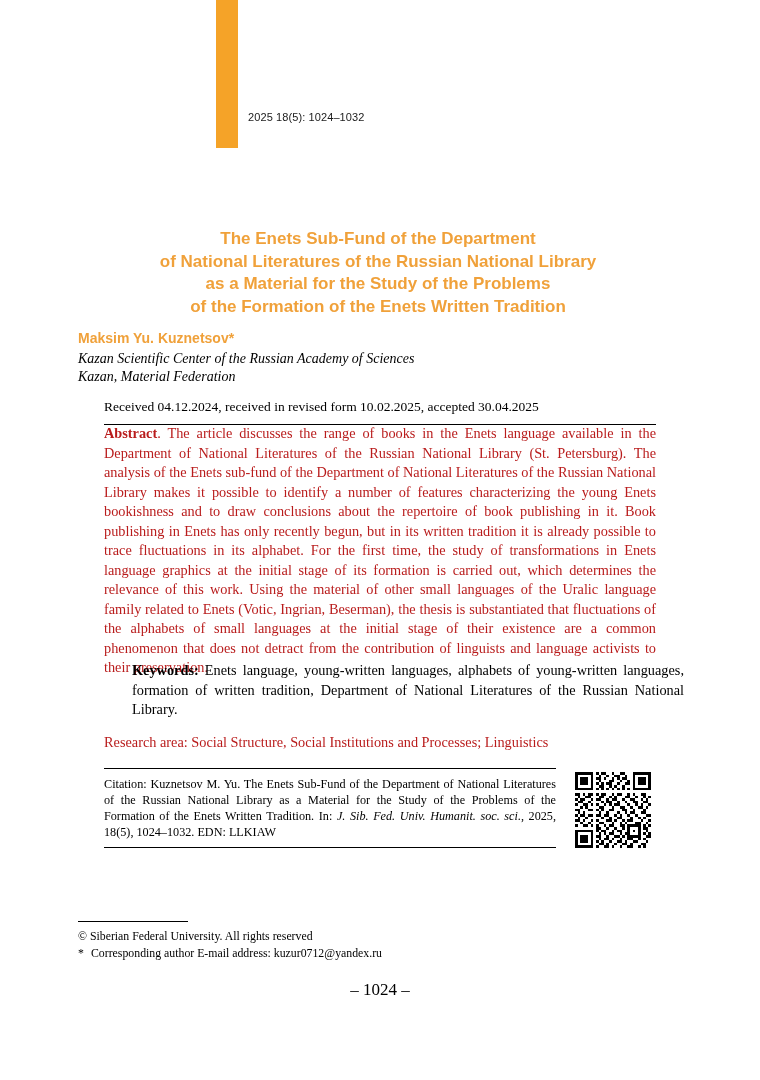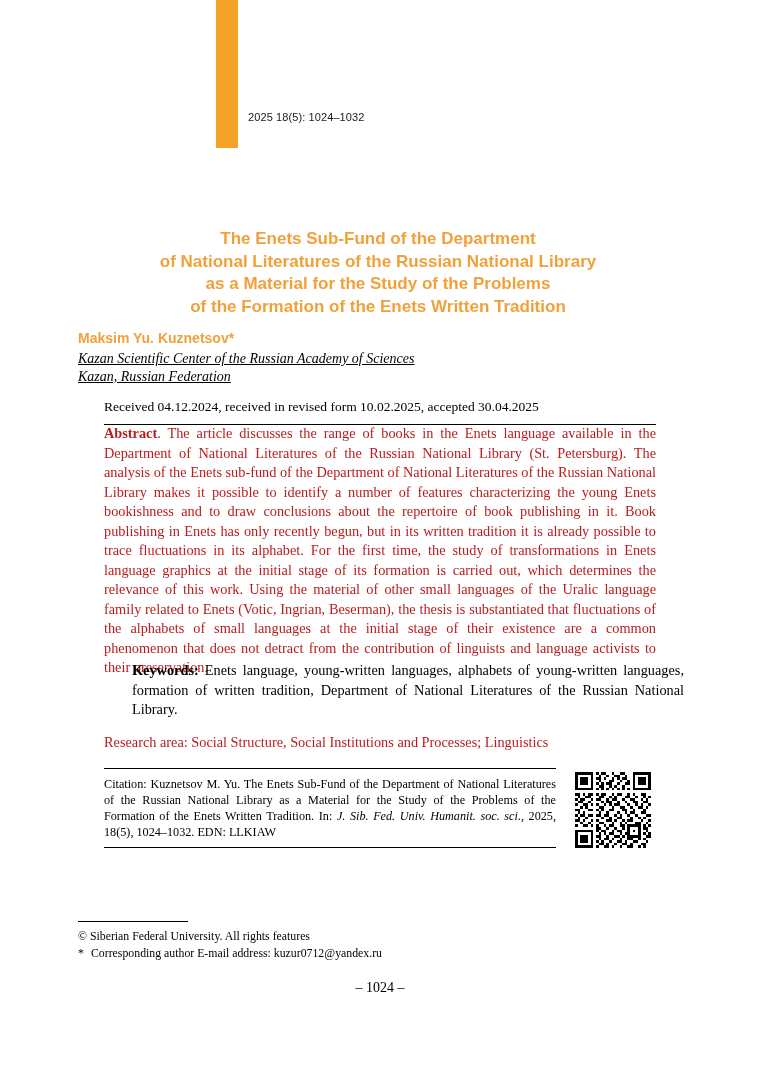--- a/index.html
+++ b/index.html
@@ -82,21 +82,20 @@
   .affiliation {
     position: absolute;
     left: 78px;
     top: 350px;
     width: 600px;
     font-family: "Liberation Serif", serif;
     font-style: italic;
     font-size: 14px;
     line-height: 18px;
     color: #000;
-    text-decoration: underline;
   }
 
   
   .received {
     position: absolute;
     left: 104px;
     top: 399px;
     width: 555px;
     text-align: left;
     font-size: 13.5px;
@@ -210,21 +209,21 @@
     width: 13px;
   }
 
   
   .page-number {
     position: absolute;
     left: 0;
     top: 980px;
     width: 760px;
     text-align: center;
-    font-size: 14px;
+    font-size: 17px;
     color: #000;
   }
 </style>
 </head>
 <body>
 
 <div class="page">
 
   <div class="orange-bar"></div>
 
@@ -234,21 +233,21 @@
 
 
   <div class="title" style="white-space: pre-line; text-align: center;">The Enets Sub-Fund of the Department
 of National Literatures of the Russian National Library
 as a Material for the Study of the Problems
 of the Formation of the Enets Written Tradition</div>
 
   <div class="author">Maksim Yu. Kuznetsov*</div>
   <div class="affiliation">
     <div>Kazan Scientific Center of the Russian Academy of Sciences</div>
-    <div>Kazan, Russian Federation</div>
+    <div>Kazan, Material Federation</div>
   </div>
 
   <div class="received">Received 04.12.2024, received in revised form 10.02.2025, accepted 30.04.2025</div>
 
   <div class="rule-top"></div>
 
   <div class="abstract">
     <b>Abstract</b><span>. The article discusses the range of books in the Enets language available in the Department of National Literatures of the Russian National Library (St. Petersburg). The analysis of the Enets sub-fund of the Department of National Literatures of the Russian National Library makes it possible to identify a number of features characterizing the young Enets bookishness and to draw conclusions about the repertoire of book publishing in it. Book publishing in Enets has only recently begun, but in its written tradition it is already possible to trace fluctuations in its alphabet. For the first time, the study of transformations in Enets language graphics at the initial stage of its formation is carried out, which determines the relevance of this work. Using the material of other small languages of the Uralic language family related to Enets (Votic, Ingrian, Beserman), the thesis is substantiated that fluctuations of the alphabets of small languages at the initial stage of their existence are a common phenomenon that does not detract from the contribution of linguists and language activists to their preservation.</span>
   </div>
 
@@ -495,21 +494,21 @@
           <rect x="17" y="28" width="1" height="1"></rect>
         <rect x="20" y="28" width="2" height="1"></rect>
           <rect x="24" y="28" width="1" height="1"></rect>
         <rect x="26" y="28" width="1" height="1"></rect>
       </g>
     </svg>
   </div>
 
   <div class="rule-footnote"></div>
   <div class="footnote">
-    <div>© Siberian Federal University. All rights features</div>
+    <div>© Siberian Federal University. All rights reserved</div>
     <div>
       <span class="star">*</span><span>Corresponding author E-mail address: kuzur0712@yandex.ru</span>
     </div>
   </div>
 
   <div class="page-number">– 1024 –</div>
 
 </div>
 
 </body></html>

